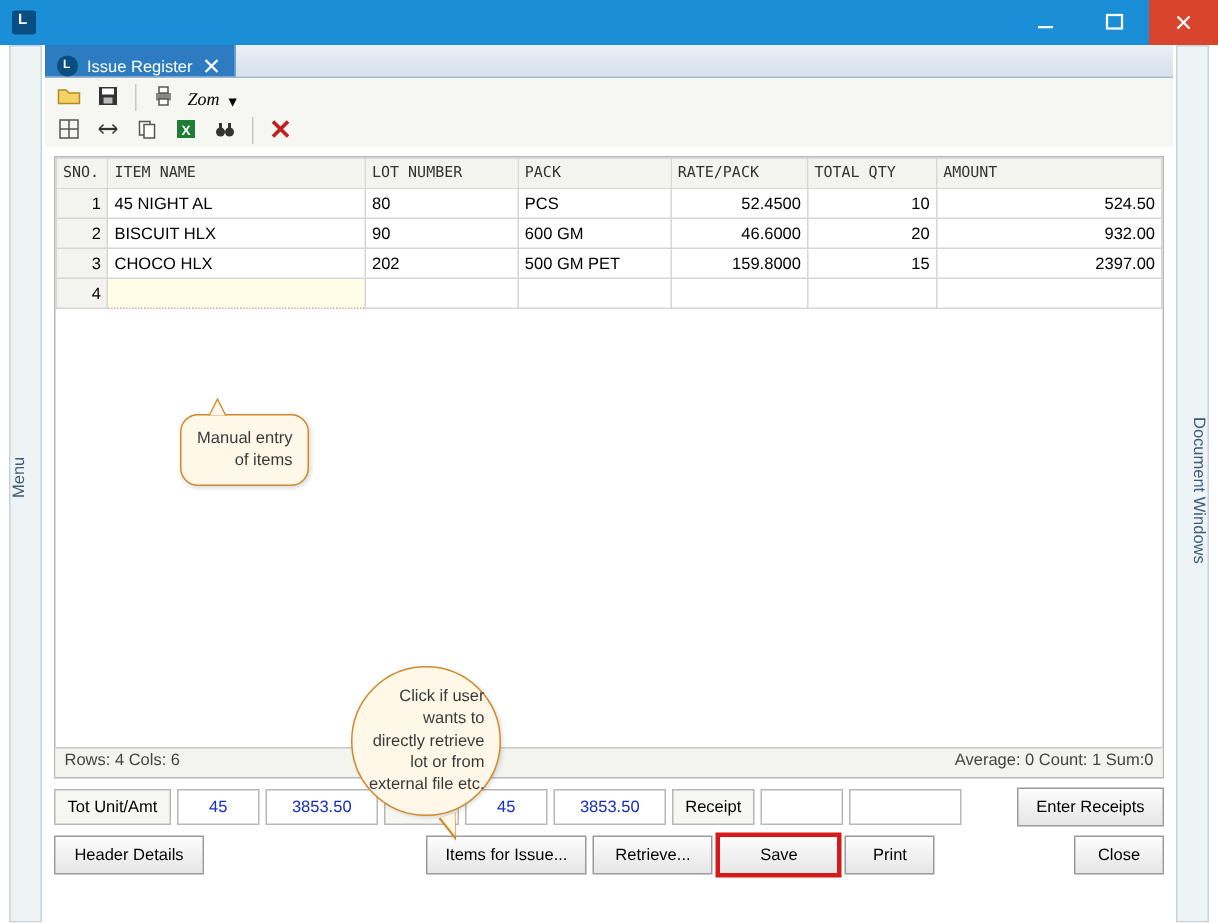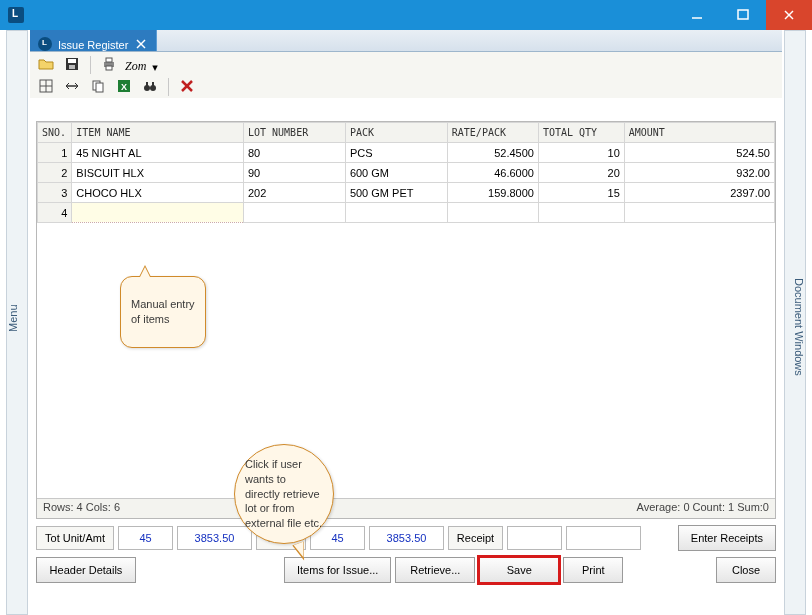--- a/index.html
+++ b/index.html
@@ -32,21 +32,21 @@
   .tab .tab-close { width:14px; height:14px; display:flex; align-items:center; justify-content:center; }
 
   
   .toolbar { height: 24px; display: flex; align-items: flex-end; gap: 6px; padding: 2px 6px; background: #f6f6f2; }
   .toolbar.small { height: 22px; }
   .tbtn { width: 20px; height: 20px; display:flex; align-items:center; justify-content:center; border:1px solid transparent; }
   .divider { width:1px; height:18px; background:#c8c8c8; margin:0 2px;}
   .zoom-label { font-family: cursive; font-size: 12px; font-style: italic; color:#000; }
 
   
-  .grid-wrap { position:absolute; left:6px; right:6px; top: 74px; bottom: 90px; border:1px solid #b8b8b8; background:#fff;margin-top:17px;}
+  .grid-wrap { position:absolute; left:6px; right:6px; top: 74px; bottom: 90px; border:1px solid #b8b8b8; background:#fff;}
   table.grid { width:100%; border-collapse:collapse; table-layout:fixed; font-family: "Lucida Console", monospace; font-size:11px;}
   table.grid th, table.grid td { border:1px solid #d6d6d6; padding:3px 4px; height:20px; overflow:hidden; white-space:nowrap;}
   table.grid th { background:#f3f3ef; font-weight:normal; text-align:left; font-family:"Lucida Console", monospace; font-size:10px; color:#333; position:sticky; top:0;}
   .col-sno { width:32px; text-align:right;}
   .col-item { width:160px;}
   .col-lot { width:95px;}
   .col-pack { width:95px;}
   .col-rate { width:85px; text-align:right;}
   .col-qty { width:80px; text-align:right;}
   .col-amt { width:140px; text-align:right;}
@@ -63,21 +63,21 @@
   .row1, .row2 { display:flex; gap:4px; align-items:center;}
   .row1 { height:26px; margin-bottom:6px;}
   .row2 { height:26px;}
   .field-box { border:1px solid #b8b8b8; background:#f7f7f4; height:24px; display:flex; align-items:center; justify-content:center; padding:0 6px; font-size:11px;}
   .val-box { border:1px solid #b8b8b8; background:#fff; height:24px; display:flex; align-items:center; justify-content:center; padding:0 6px; min-width:50px; font-size:11px; color:#1430c0;}
   .btn { border:1px solid #9a9a9a; background:linear-gradient(#fdfdfd,#e6e6e6); height:26px; padding:0 12px; font-size:11px; display:flex; align-items:center; justify-content:center; min-width:80px;}
   .btn.highlight { outline:3px solid #d61a1a; outline-offset:-1px;}
   .spacer-flex { flex:1; }
 
   
-  .callout { position:absolute; background:#fff7e8; border:1px solid #d08a2a; border-radius:12px; padding:20px 10px; font-size:11px; color:#3a3a3a; text-align:left; box-shadow:1px 1px 3px rgba(0,0,0,.15); line-height:1.35;}
+  .callout { position:absolute; background:#fff7e8; border:1px solid #d08a2a; border-radius:12px; padding:8px 10px; font-size:11px; color:#3a3a3a; text-align:right; box-shadow:1px 1px 3px rgba(0,0,0,.15); line-height:1.35;}
   .callout::before { content:""; position:absolute; width:0; height:0; }
   .callout.c1 { left:90px; top:246px; width:86px;}
   .callout.c1::before { top:-12px; left:18px; border-left:6px solid transparent; border-right:6px solid transparent; border-bottom:12px solid #d08a2a;}
   .callout.c1::after { content:""; position:absolute; top:-10px; left:19px; border-left:5px solid transparent; border-right:5px solid transparent; border-bottom:10px solid #fff7e8;}
   .callout.c2 { left:204px; top:414px; width:100px; border-radius:50%/50%; height:100px; display:flex; align-items:center; justify-content:center;}
   .callout.c2::before { bottom:-18px; left:60px; border-left:6px solid transparent; border-right:6px solid transparent; border-top:18px solid #d08a2a; transform: rotate(-20deg);}
   .callout.c2::after { content:""; position:absolute; bottom:-15px; left:61px; border-left:5px solid transparent; border-right:5px solid transparent; border-top:15px solid #fff7e8; transform: rotate(-20deg);}
 
   svg.ico { width:16px; height:16px;}
 </style>

